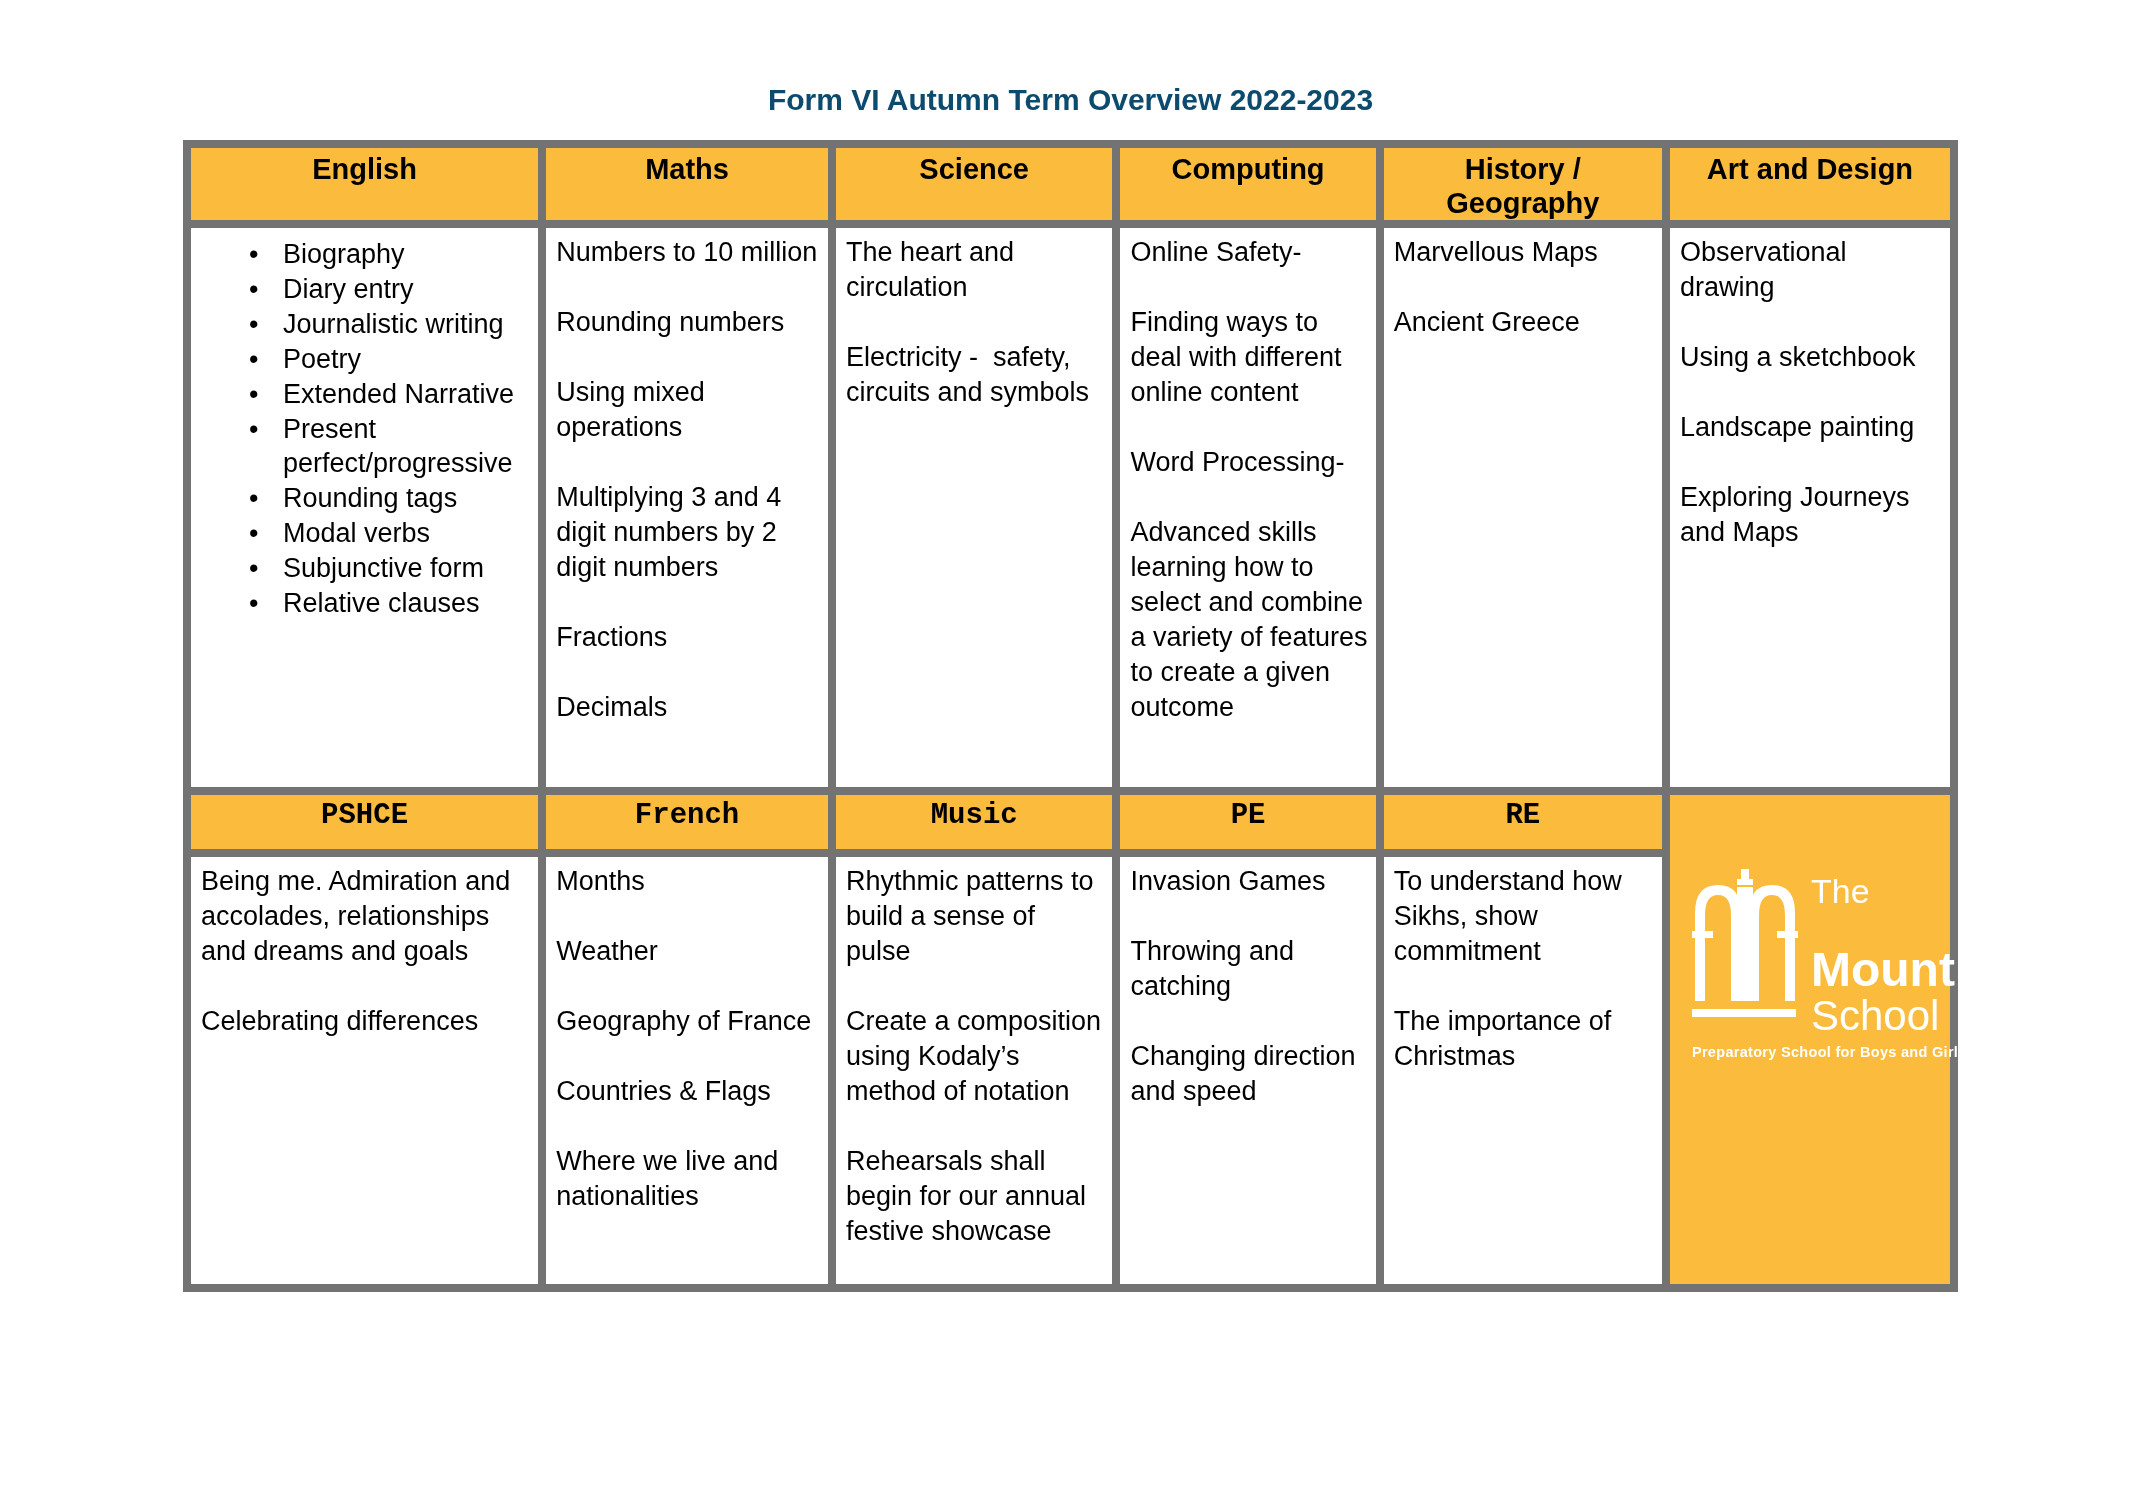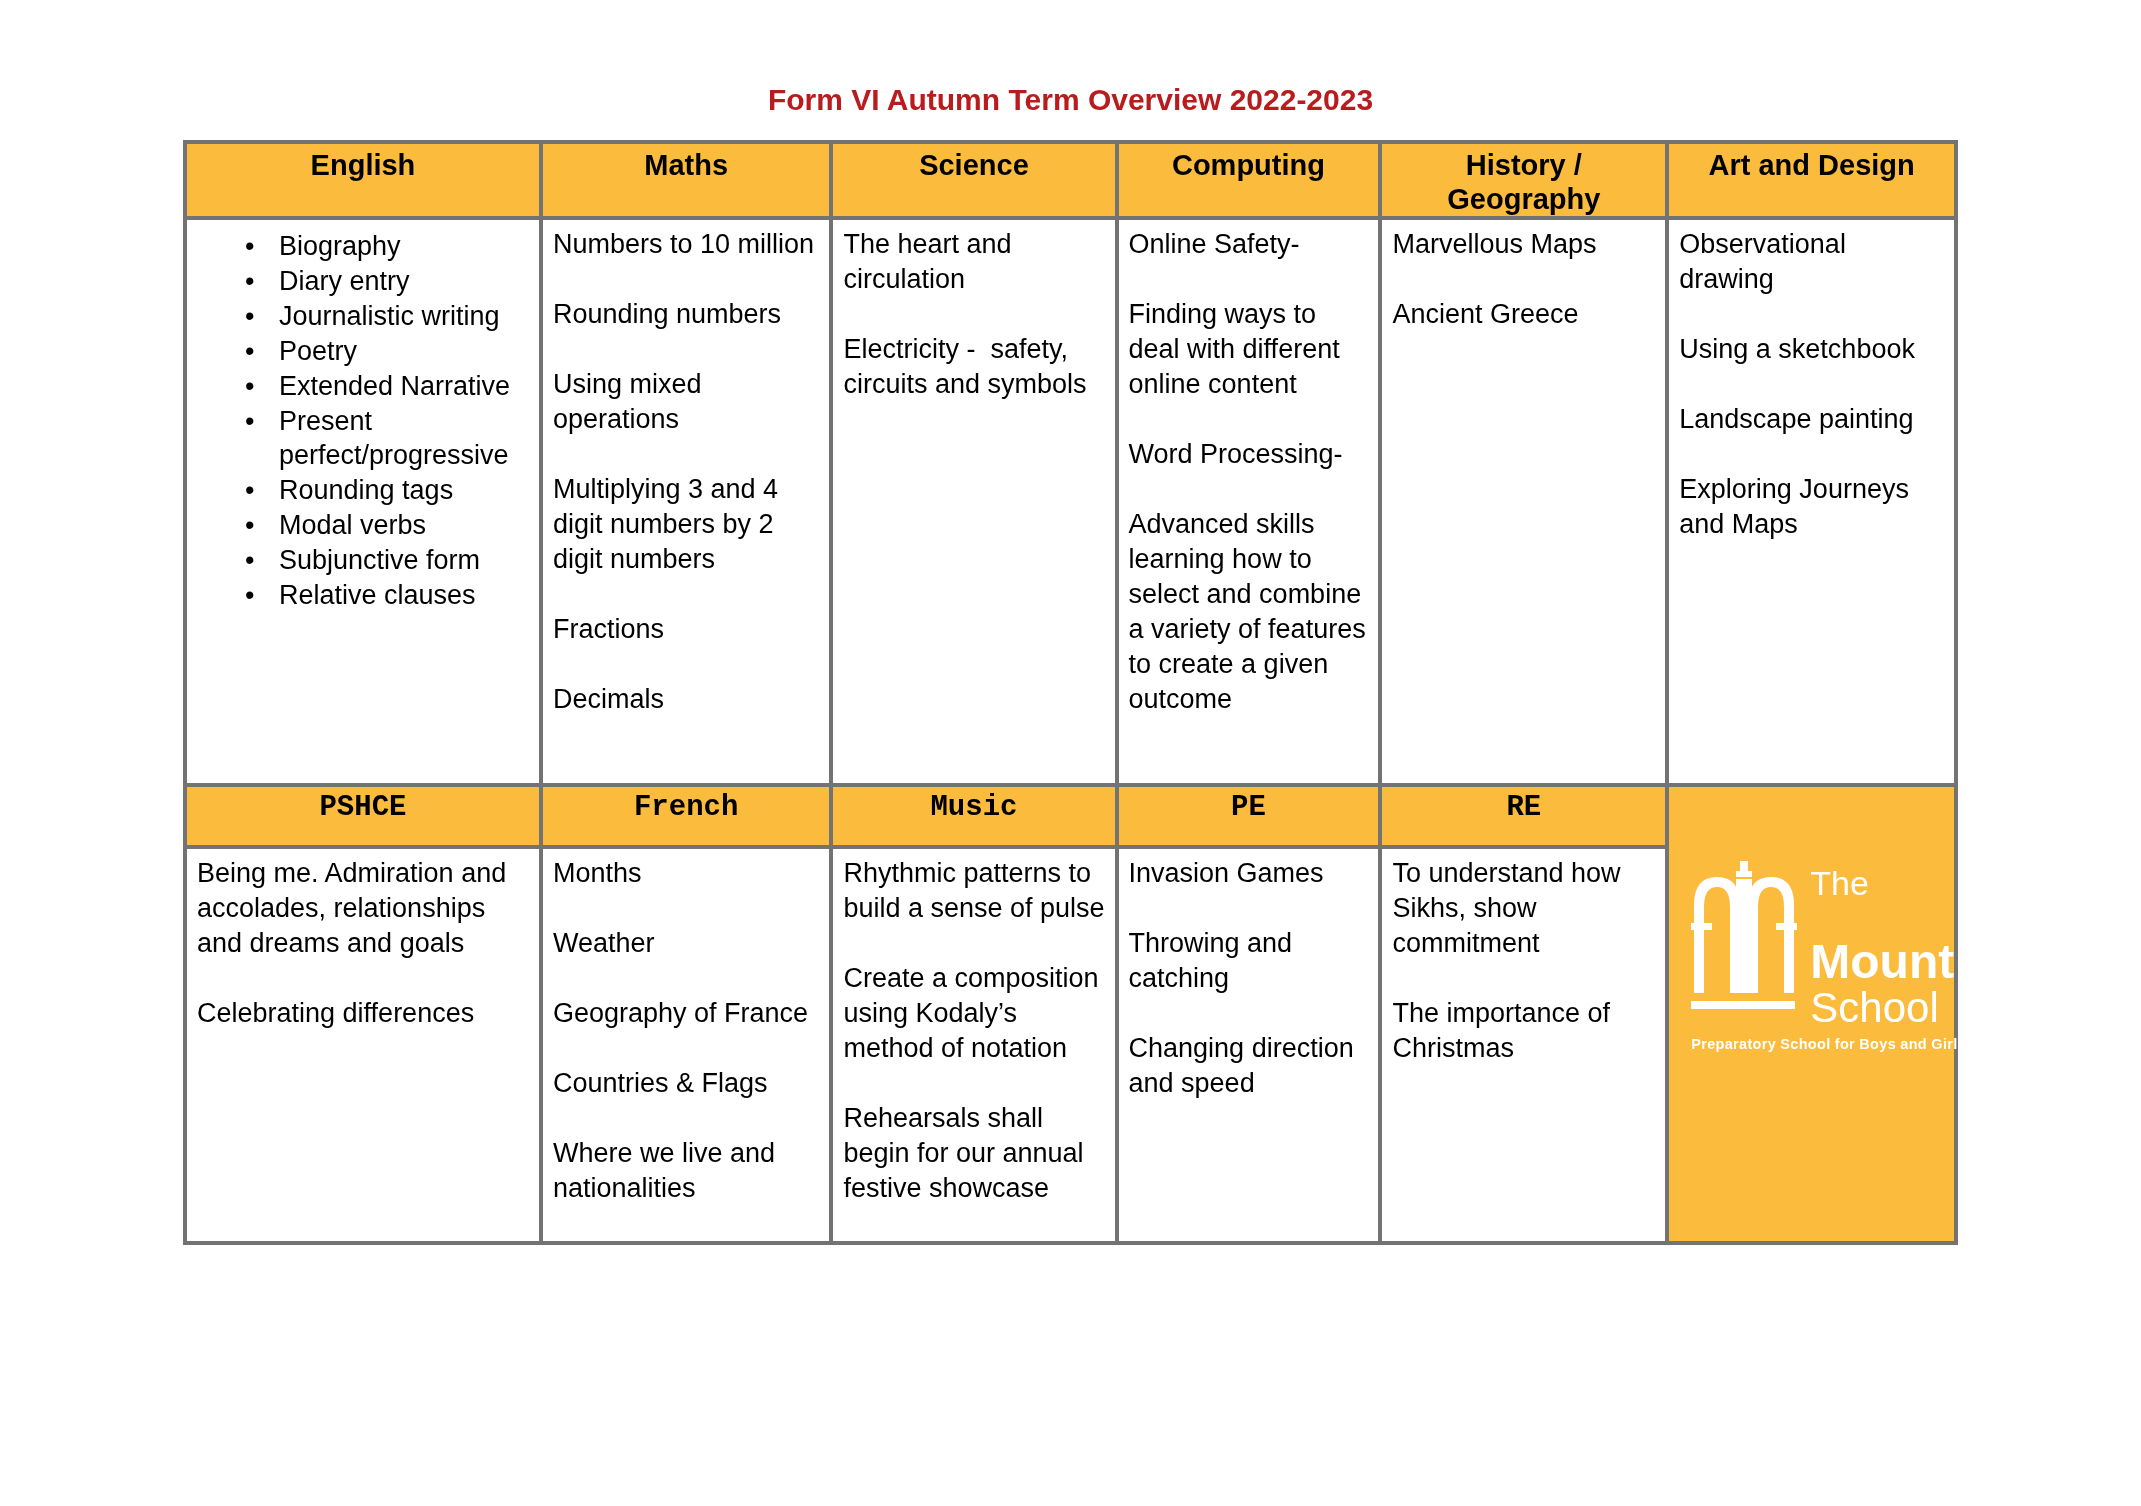--- a/index.html
+++ b/index.html
@@ -12,33 +12,33 @@
     overflow: hidden;
   }
   .title {
     position: absolute;
     top: 84px;
     left: 183px;
     width: 1775px;
     text-align: center;
     font-size: 30px;
     font-weight: 700;
-    color: #b91c1c;
+    color: #0c4a6e;
     line-height: 32px;
   }
   table.overview {
     position: absolute;
     top: 140px;
     left: 183px;
     width: 1775px;
     border-collapse: collapse;
     table-layout: fixed;
   }
   table.overview th, table.overview td {
-    border: 4px solid #737373;
+    border: 8px solid #737373;
     vertical-align: top;
     color: #000000;
   }
   th.hdr {
     background: #FBBC3D;
     font-size: 29px;
     font-weight: 700;
     text-align: center;
     padding-top: 4px;
     line-height: 34px;

